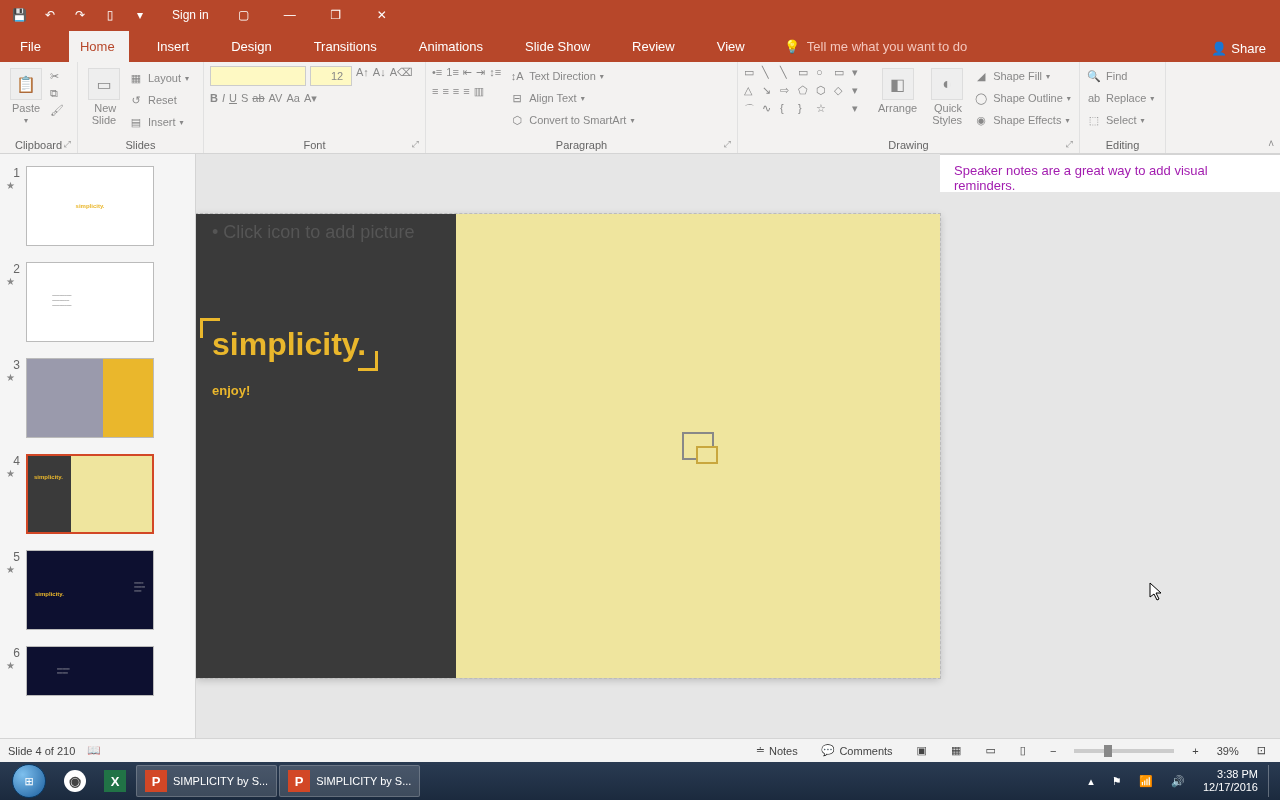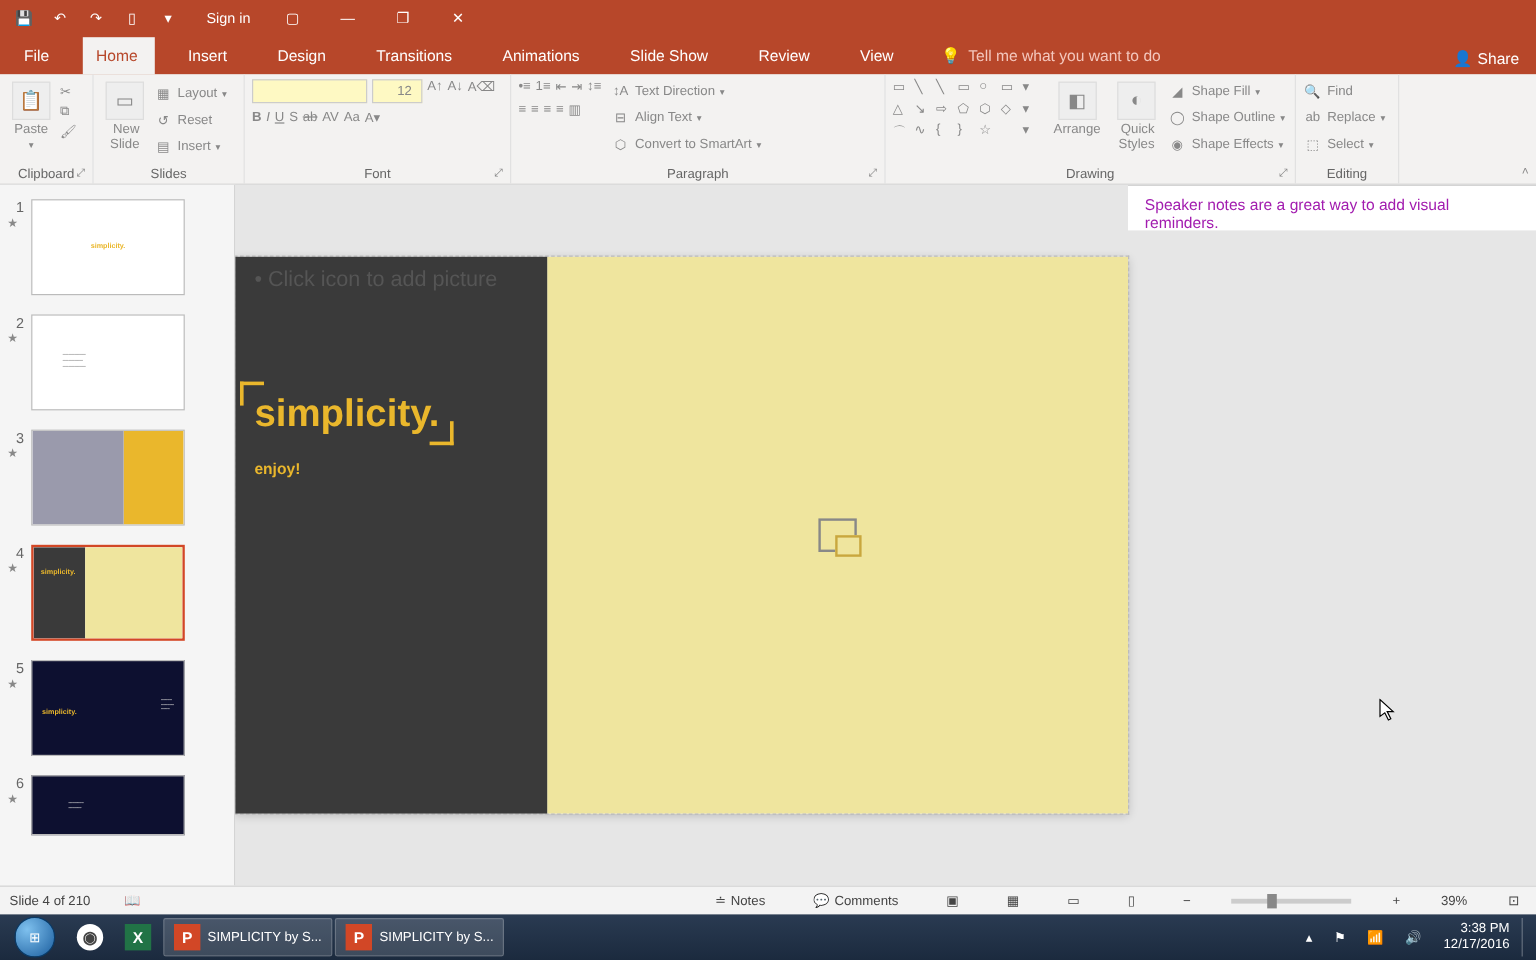--- a/index.html
+++ b/index.html
@@ -62,21 +62,21 @@
 .brandbox .brand { font-size: 32px; font-weight: bold; color: #eab72c; }
 .desc { margin-top: 50px; font-size: 12px; line-height: 1.4; }
 .desc .hl { color: #eab72c; font-weight: bold; }
 .enjoy { margin-top: 20px; color: #eab72c; font-weight: bold; font-size: 13px; }
 .picicon { width: 32px; height: 28px; border: 2px solid #888; position: relative; }
 .picicon::after { content: ""; position: absolute; right: -6px; bottom: -6px; width: 18px; height: 14px; border: 2px solid #c9a73e; background: #efe59e; }
 
 .notespane { height: 38px; border-top: 1px solid #d4d4d4; background: #fff; padding: 8px 14px; font-size: 13px; color: #a21caf; }
 
 
-.statusbar { position: absolute; bottom: 38px; left: 0; right: 0; height: 24px; background: #f3f3f3; border-top: 1px solid #d4d4d4; display: flex; align-items: center; font-size: 11px; color: #444; padding: 0 8px; gap: 28px; }
+.statusbar { position: absolute; bottom: 38px; left: 0; right: 0; height: 24px; background: #f3f3f3; border-top: 1px solid #d4d4d4; display: flex; align-items: center; font-size: 11px; color: #444; padding: 0 8px; gap: 12px; }
 .statusbar .spacer { flex: 1; }
 .statusbar .vbtn2 { padding: 2px 6px; display: flex; align-items: center; gap: 4px; }
 .zoom-slider { width: 100px; height: 4px; background: #ccc; position: relative; }
 .zoom-slider .knob { position: absolute; left: 30%; top: -4px; width: 8px; height: 12px; background: #888; }
 
 
 .taskbar { position: absolute; bottom: 0; left: 0; right: 0; height: 38px; background: linear-gradient(#2a3b52, #1b2a3e); display: flex; align-items: center; padding: 0 4px; gap: 2px; color: #fff; font-size: 11px; }
 .taskbar .tbtn { height: 32px; padding: 0 8px; display: flex; align-items: center; gap: 6px; border-radius: 2px; }
 .taskbar .tbtn.active { background: rgba(255,255,255,.15); border: 1px solid rgba(255,255,255,.2); }
 .taskbar .tspacer { flex: 1; }

